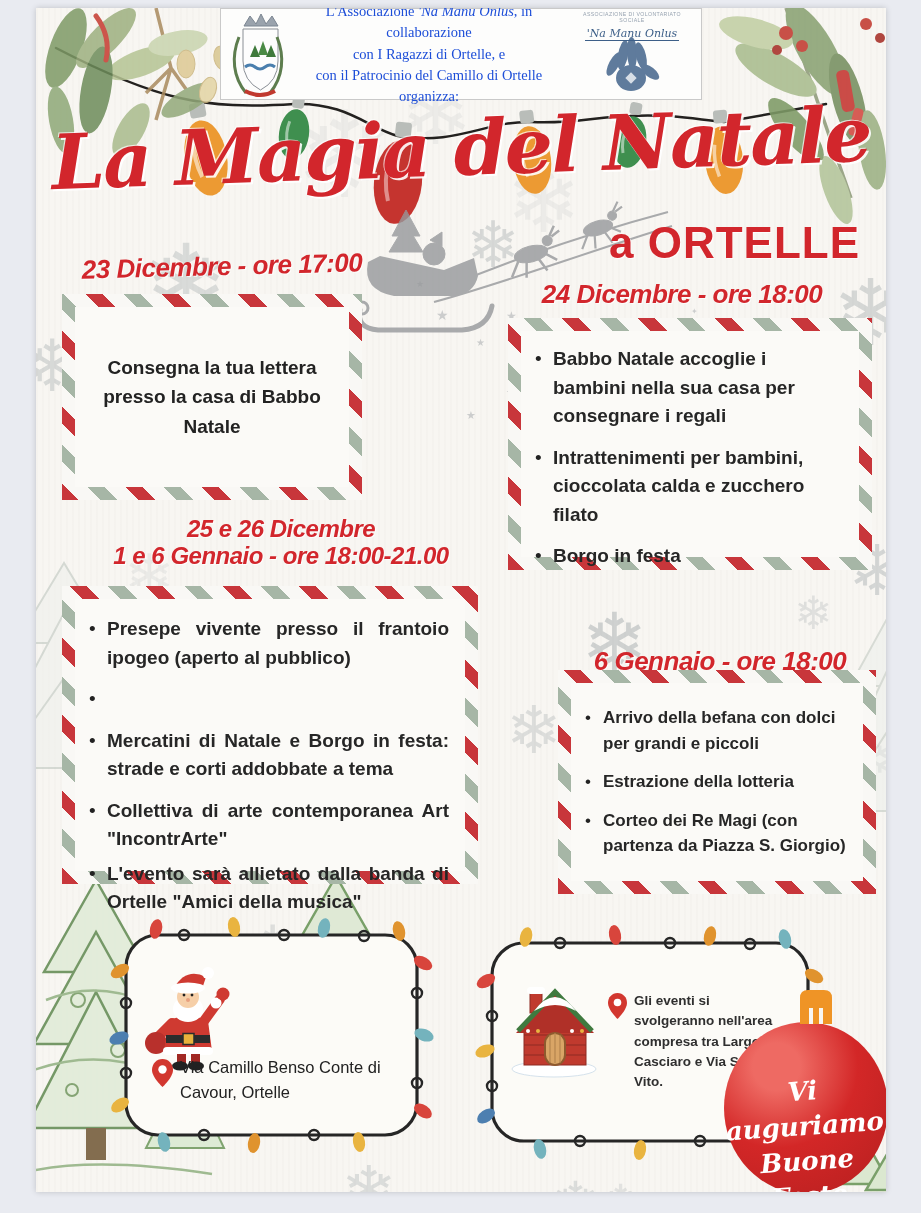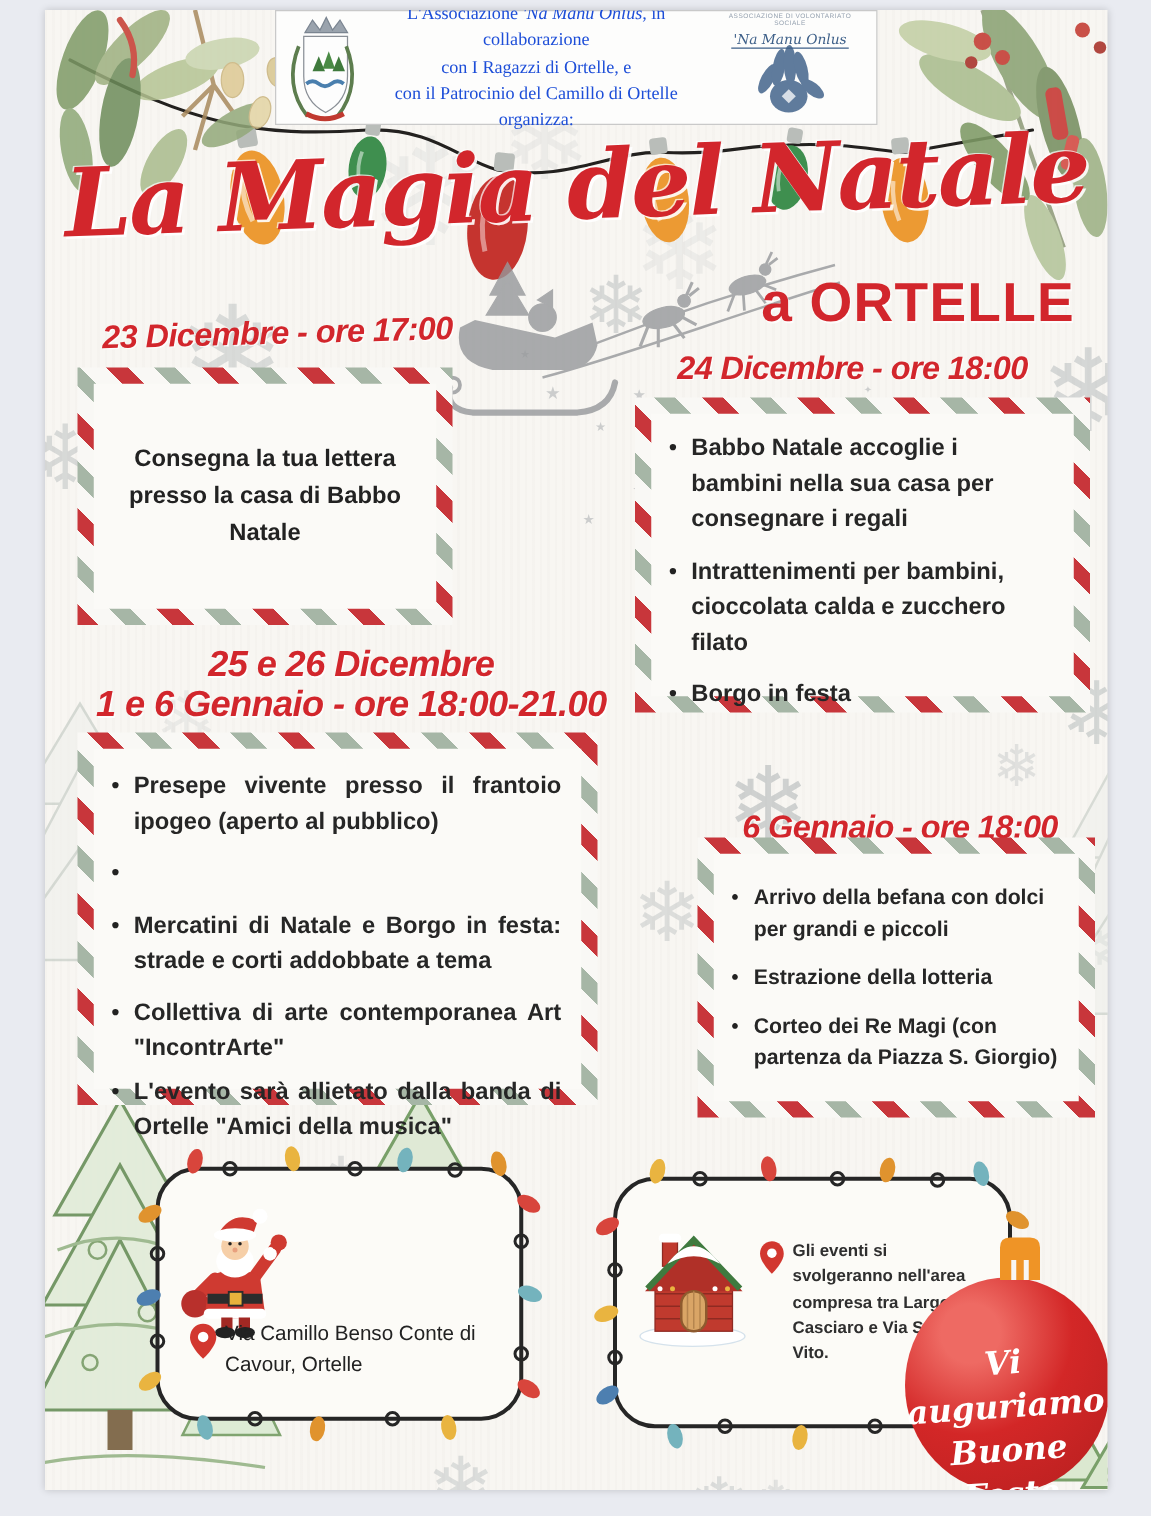--- a/index.html
+++ b/index.html
@@ -303,21 +303,21 @@
           <span class="b-dot">•</span>
           <span class="b-text">Intrattenimenti per bambini, cioccolata calda e zucchero filato</span>
         </div>
       <div class="bullet">
           <span class="b-dot">•</span>
           <span class="b-text">Borgo in festa</span>
         </div>
     </div>
   </div>
 
-  <div class="abs ev-head" style="left:30px;top:508px;width:430px;font-size:29px;">
+  <div class="abs ev-head" style="left:30px;top:508px;width:430px;font-size:24px;">
     <div>25 e 26 Dicembre</div>
     <div>1 e 6 Gennaio - ore 18:00-21.00</div>
   </div>
   <div class="abs candy" style="left:26px;top:578px;width:416px;height:298px;">
     <div class="candy-in bullets just" style="padding-top:16px;">
       <div class="bullet">
           <span class="b-dot">•</span>
           <span class="b-text">Presepe vivente presso il frantoio ipogeo (aperto al pubblico)</span>
         </div>
       <div class="bullet">

